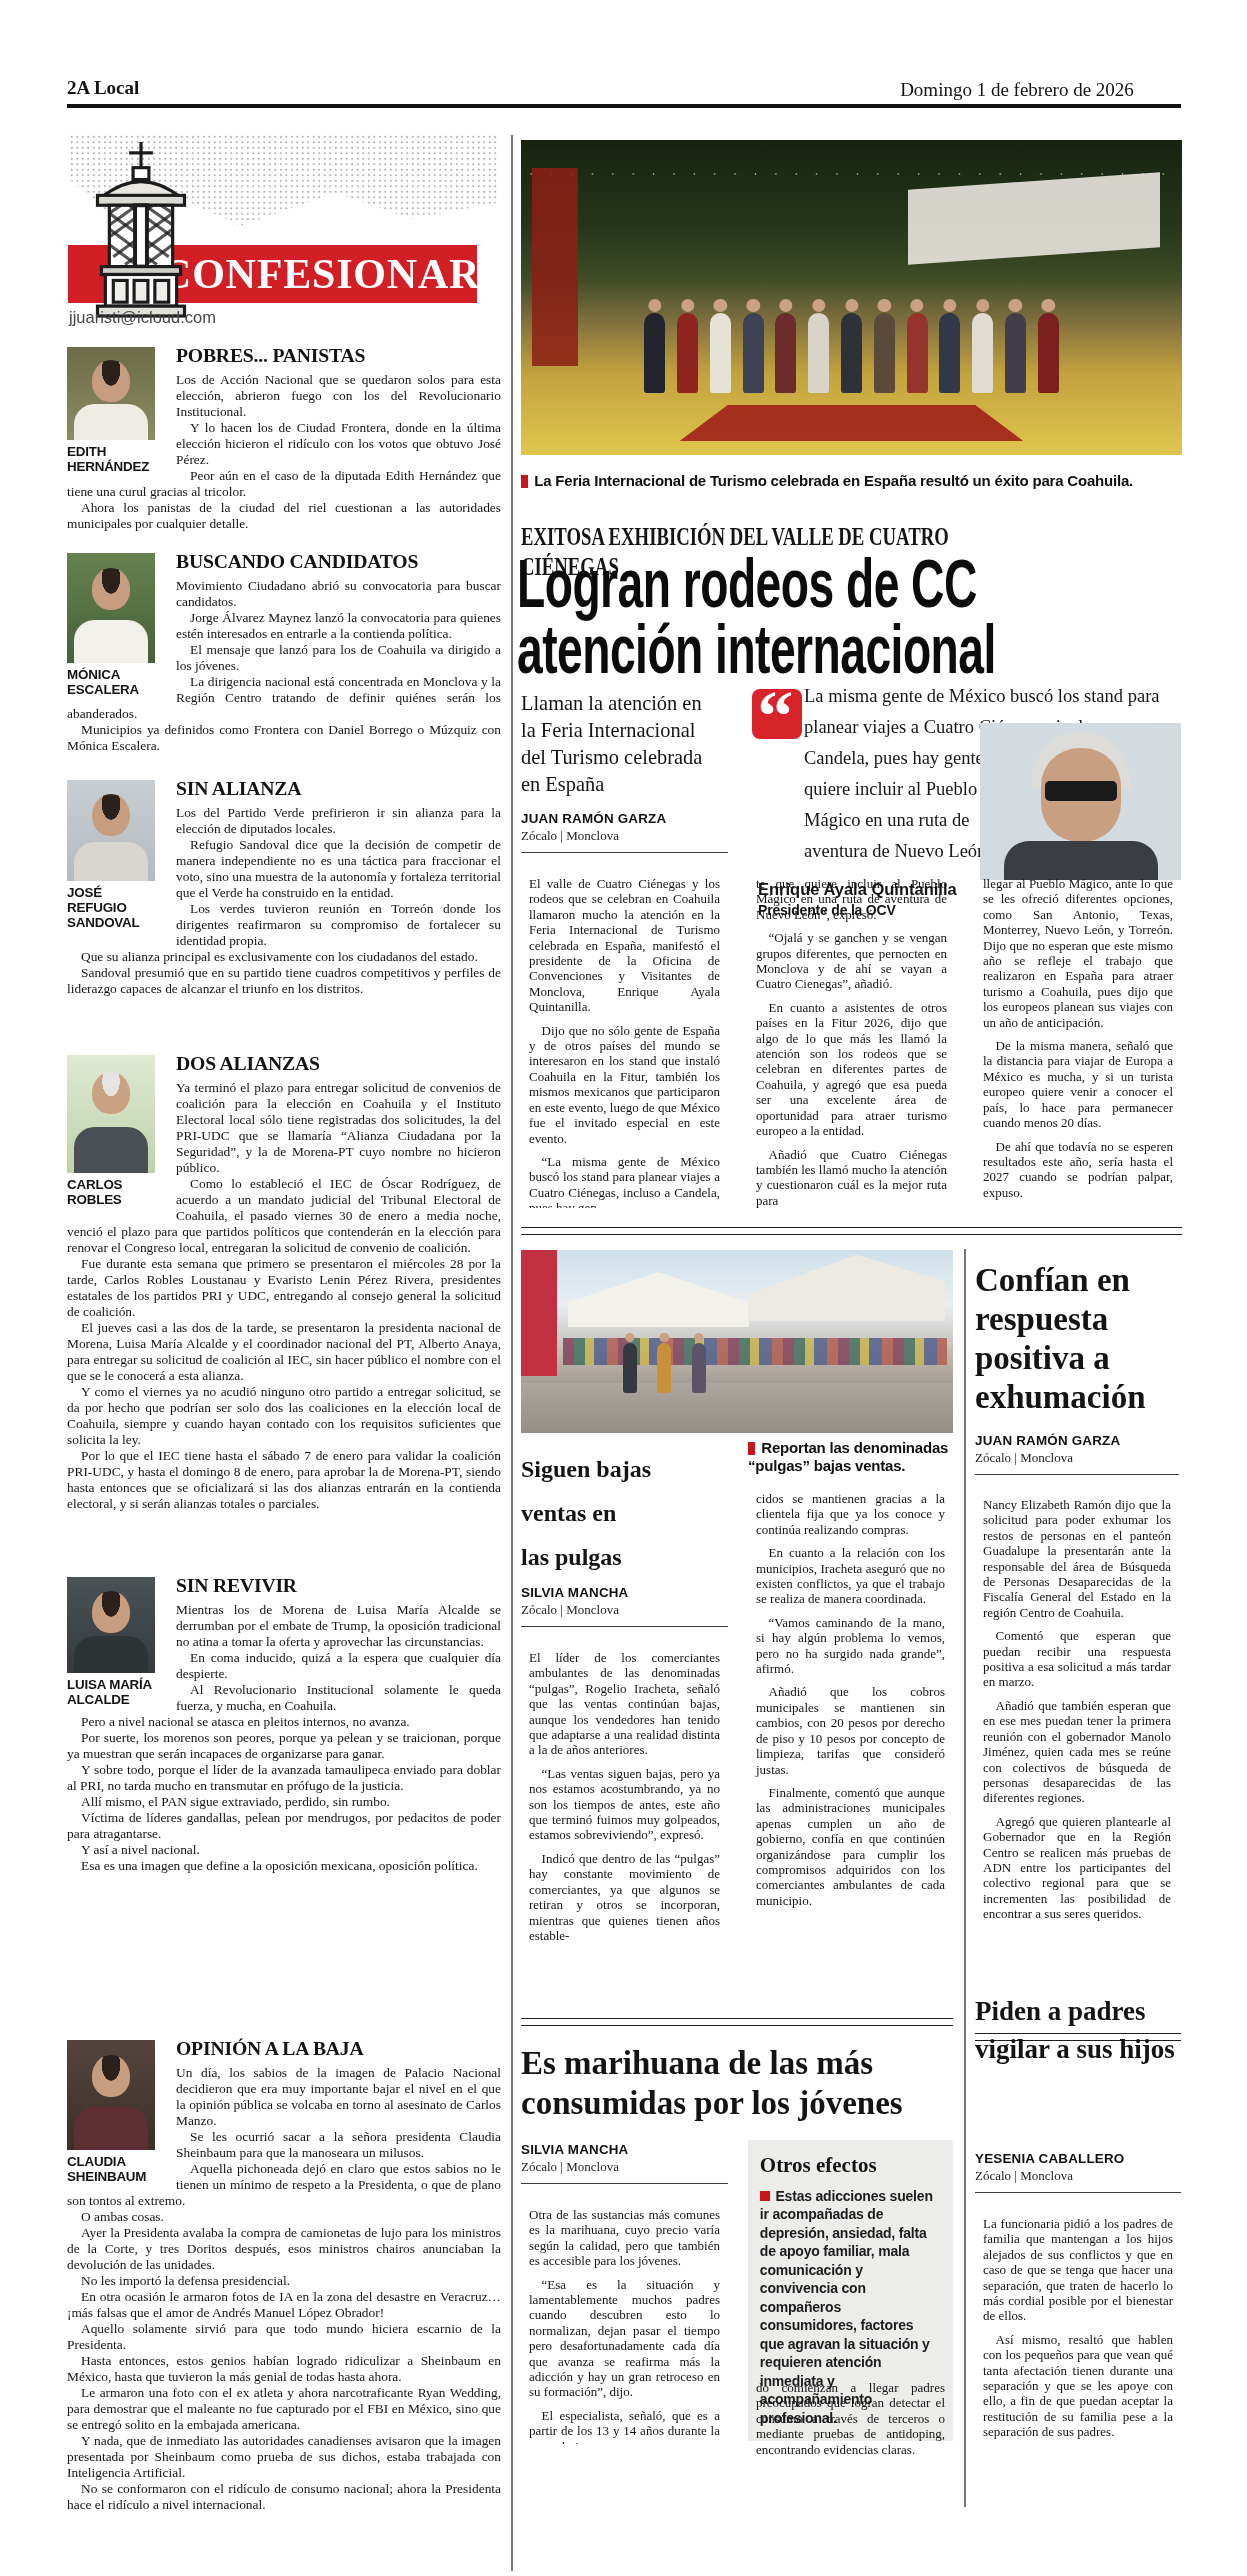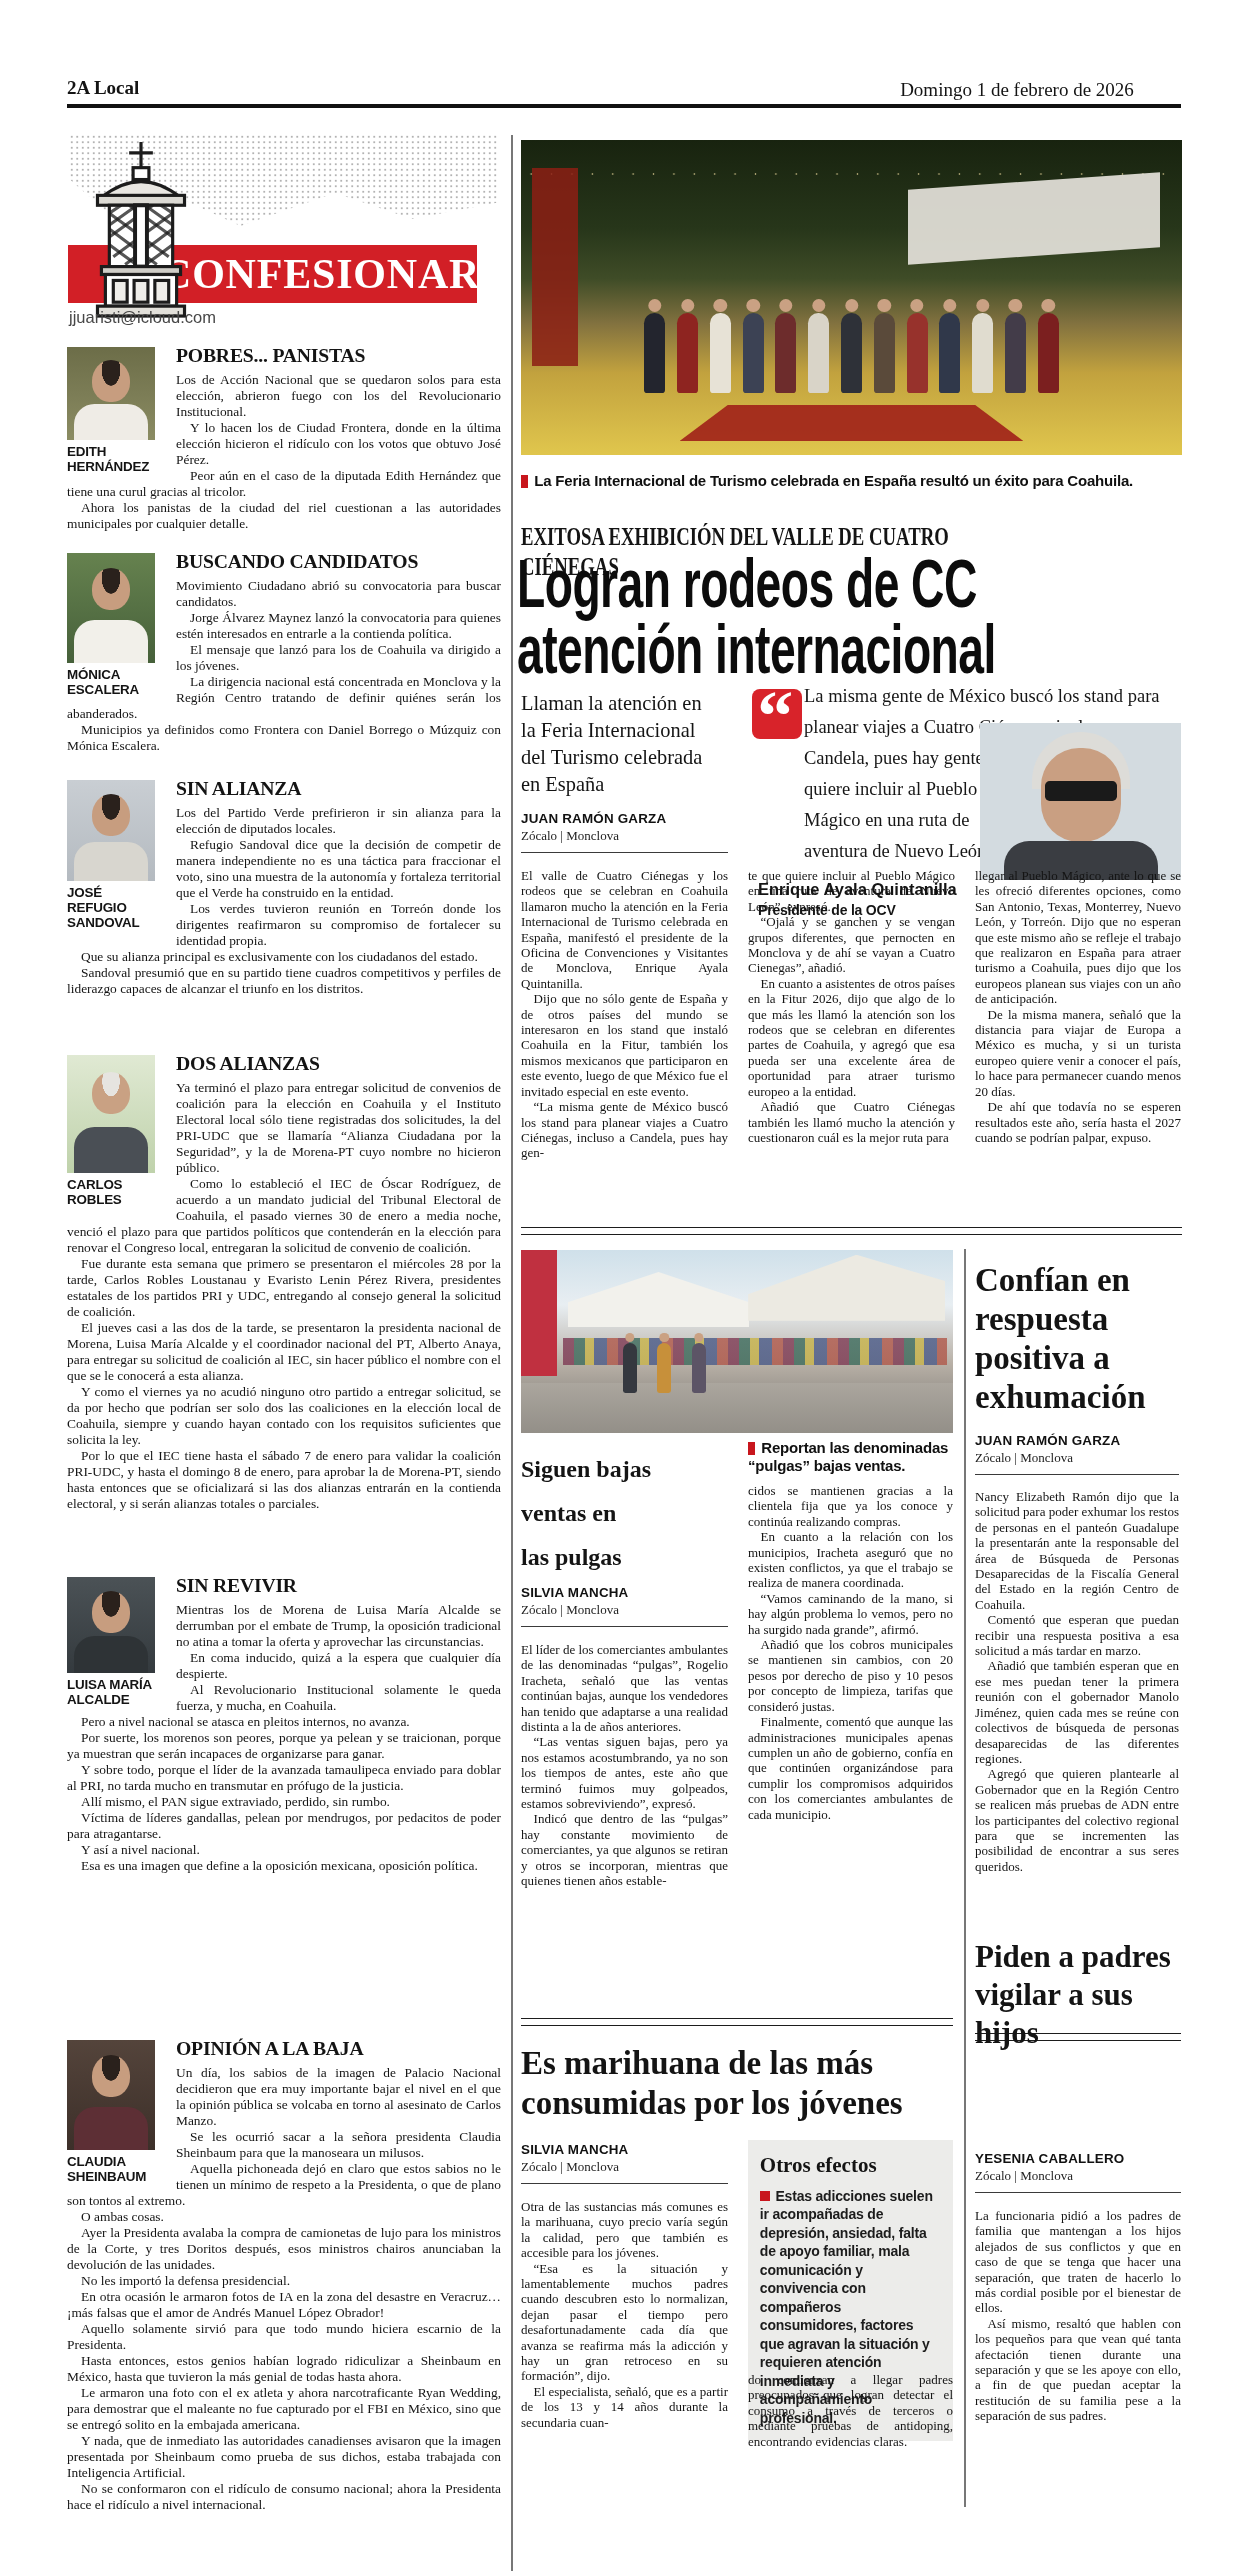--- a/index.html
+++ b/index.html
@@ -91,21 +91,21 @@
   .kicker span{display:inline-block;transform:scaleX(.72);transform-origin:left;
     font:700 26px "Liberation Serif",serif;letter-spacing:0;}
   .headline-main{left:517px;top:550px;width:708px;}
   .headline-main span{display:inline-block;transform:scaleX(.68);transform-origin:left top;
     font:900 68px/66px "Liberation Sans",sans-serif;letter-spacing:-0.8px;white-space:pre-line;color:#0c0c0c;}
 
   .h-serif{font-family:"Liberation Serif",serif;font-weight:700;color:#141414;white-space:pre-line;}
   .hl-pulgas{left:521px;top:1447px;width:228px;font-size:24px;line-height:44px;}
   .hl-exhum{left:975px;top:1261px;width:206px;font-size:33px;line-height:39px;}
   .hl-marih{left:521px;top:2043px;width:440px;font-size:33px;line-height:40px;}
-  .hl-padres{left:975px;top:1938px;width:206px;font-size:31px;line-height:38px;}
+  .hl-padres{left:975px;top:1992px;width:206px;font-size:27px;line-height:38px;}
 
   .deck{left:521px;top:690px;width:212px;font:400 20.4px/27px "Liberation Serif",serif;white-space:pre-line;}
 
   .byline{font:700 13.4px "Liberation Sans",sans-serif;letter-spacing:0.2px;color:#111;}
   .credit{font:400 13px "Liberation Serif",serif;color:#222;margin-top:2.4px;}
   .byrule{height:0;border-top:1.6px solid #3a3a3a;margin-top:7.9px;}
 
   
   .pullquote{left:747px;top:681px;width:436px;}
   .qicon{position:absolute;left:4.7px;top:7.9px;width:50px;height:50px;background:#d8232a;border-radius:7.9px;
@@ -117,21 +117,21 @@
   .qtext{margin:0;font:400 18.5px/31px "Liberation Serif",serif;color:#161616;}
   .qauthor{margin:12.6px 0 0 -46px;font:700 16.5px "Liberation Sans",sans-serif;}
   .qrole{margin:3.1px 0 0 -46px;font:700 14px "Liberation Sans",sans-serif;letter-spacing:-0.2px;}
   .qphoto{left:980px;top:723px;width:201px;height:157px;background:#d3dbe0;overflow:hidden;}
   .qphoto .hair{position:absolute;top:9.4px;left:50%;transform:translateX(-50%);width:98px;height:57px;border-radius:49px 49px 0 0;background:#dddcd8;}
   .qphoto .face{position:absolute;top:25px;left:50%;transform:translateX(-50%);width:80px;height:94px;border-radius:38px;background:#c99f82;}
   .qphoto .shades{position:absolute;top:58px;left:50%;transform:translateX(-50%);width:72px;height:20.4px;background:#1a1a1a;border-radius:4.7px;}
   .qphoto .torso{position:absolute;bottom:-4.7px;left:50%;transform:translateX(-50%);width:154px;height:44px;border-radius:25px 25px 0 0;background:#3a3d42;}
 
   
-  .bodytext p{margin:0;font:400 13px/15.4px "Liberation Serif",serif;text-align:justify;
+  .bodytext p{margin:8px;font:400 13px/15.4px "Liberation Serif",serif;text-align:justify;
     -webkit-hyphens:auto;hyphens:auto;text-indent:12.6px;}
   .bodytext p:first-child{text-indent:0;}
   .col{overflow:hidden;}
   .ms-c1{left:521px;top:868px;width:207px;height:340px;}
   .ms-c2{left:748px;top:868px;width:207px;height:340px;}
   .ms-c3{left:975px;top:868px;width:206px;height:340px;}
 
   .drule{height:5.5px;border-top:1.6px solid #1d1d1d;border-bottom:1.6px solid #1d1d1d;}
   .dr-main{left:521px;top:1227px;width:661px;}
   .dr-marih{left:521px;top:2018px;width:432px;}

